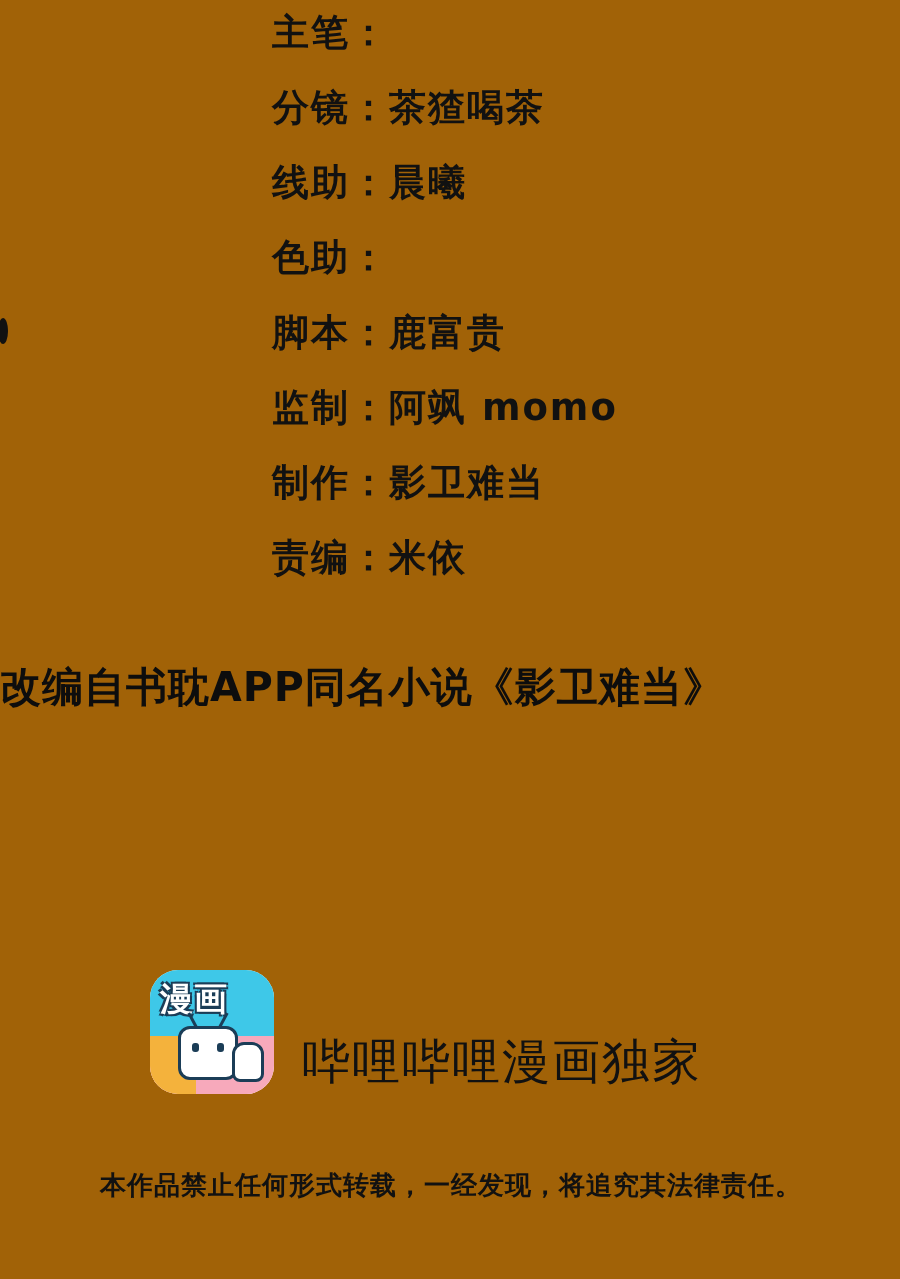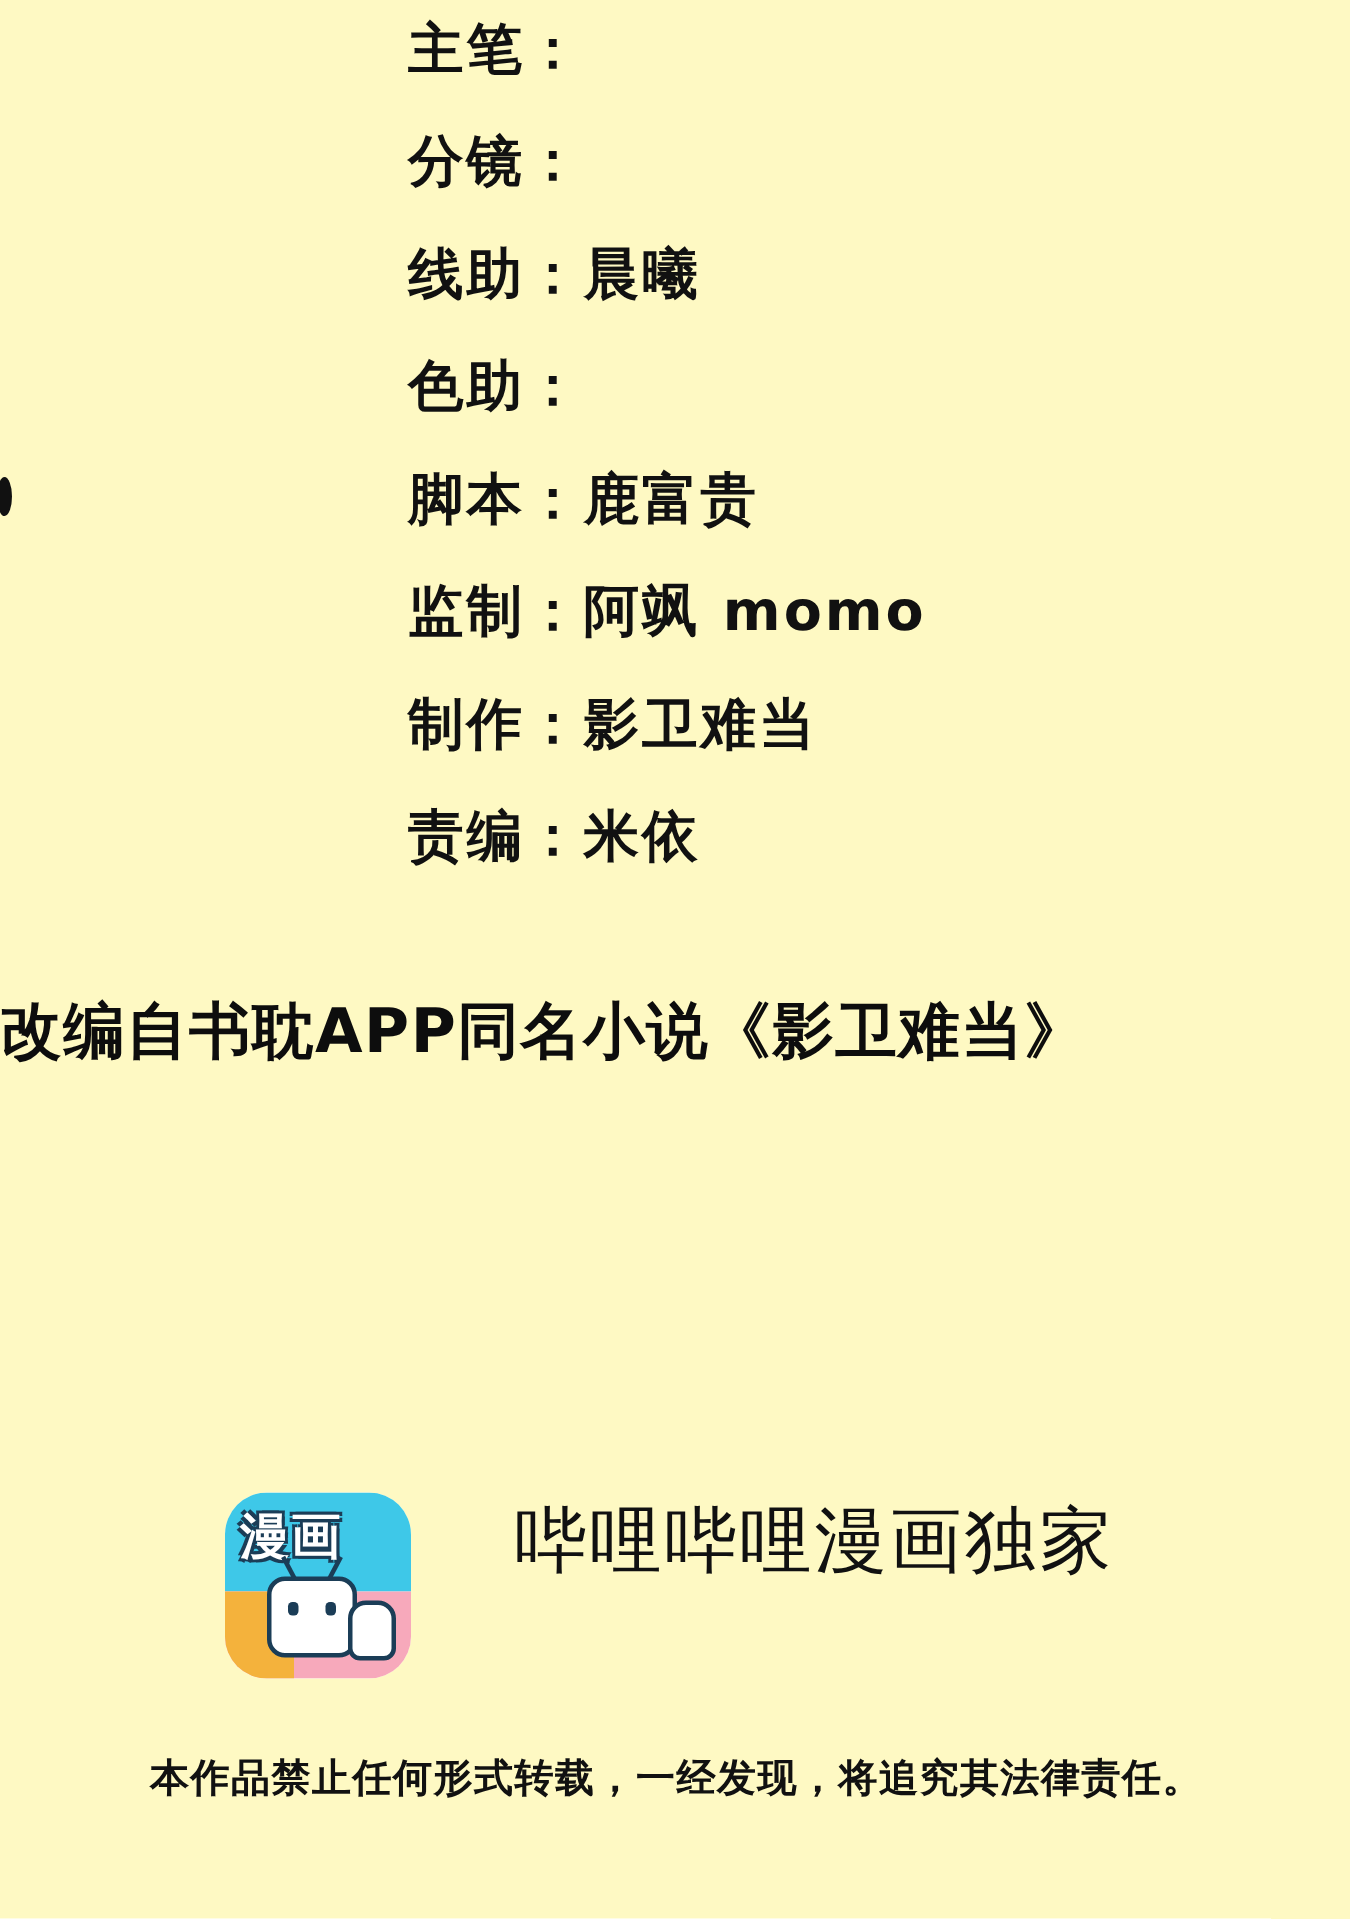--- a/index.html
+++ b/index.html
@@ -12,21 +12,21 @@
     height: 1279px;
     position: relative;
     font-family: "Liberation Sans", sans-serif;
     color: #000000;
     overflow: hidden;
   }
   .page {
     position: relative;
     width: 900px;
     height: 1279px;
-    background: #fef9c3;
+    background: #a16207;
   }
 
   
   .credits {
     position: absolute;
     left: 0;
     top: 0;
     width: 900px;
     padding-top: 8px;
   }
@@ -84,24 +84,23 @@
     font-weight: 700;
     letter-spacing: 1px;
     color: #0d0d0d;
     white-space: nowrap;
   }
 
   
   .brand {
     position: absolute;
     left: 150px;
-    top: 995px;
+    top: 970px;
     display: flex;
-    align-items: flex-start;
-    gap: 41px;
+    align-items: flex-end;
   }
   .brand-logo {
     position: relative;
     width: 124px;
     height: 124px;
     border-radius: 28px;
     overflow: hidden;
     background: #ffffff;
     flex: none;
   }
@@ -209,20 +208,21 @@
   <div class="credits">
 
     <div class="credit-row">
       <span class="credit-role">主笔</span>
       <span class="credit-sep">：</span>
     </div>
 
     <div class="credit-row">
       <span class="credit-role">分镜</span>
       <span class="credit-sep">：</span>
+      <span class="credit-name">茶猹喝茶</span>
     </div>
 
     <div class="credit-row">
       <span class="credit-role">线助</span>
       <span class="credit-sep">：</span>
       <span class="credit-name">晨曦</span>
     </div>
 
     <div class="credit-row">
       <span class="credit-role">色助</span>

